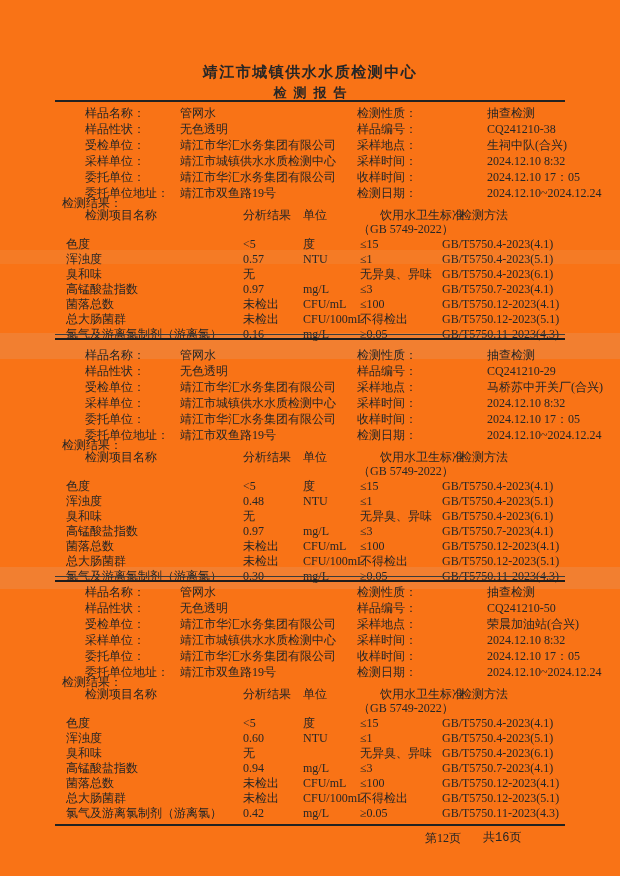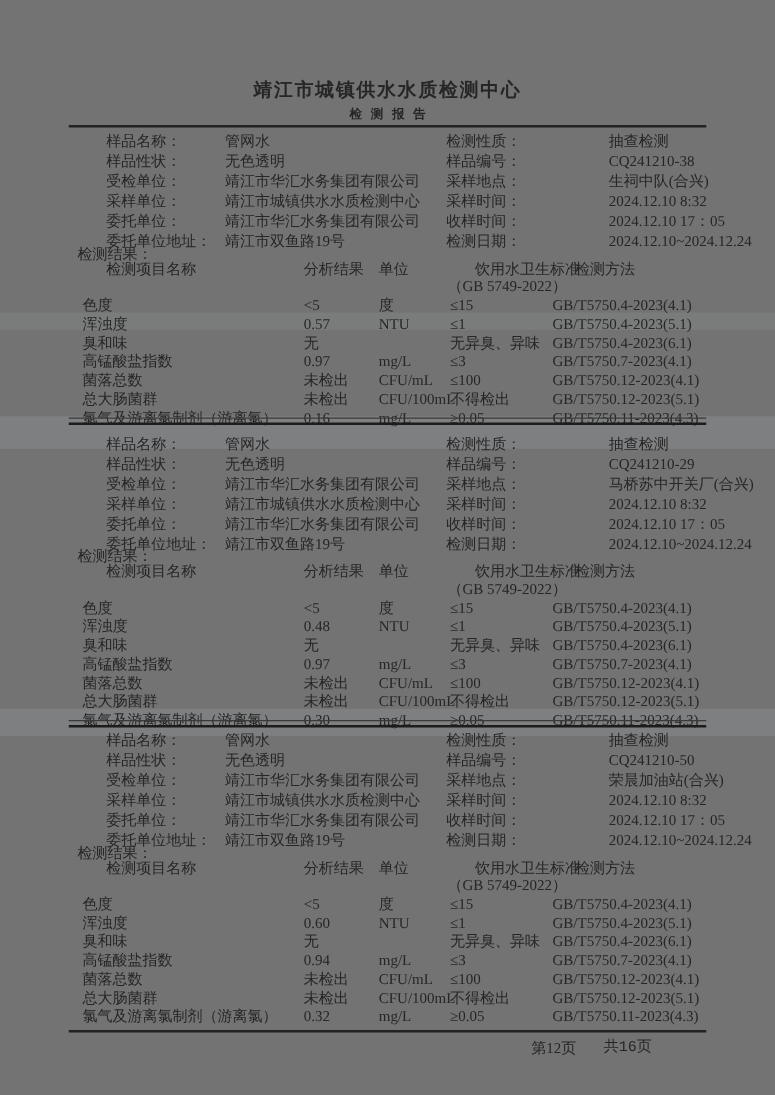--- a/index.html
+++ b/index.html
@@ -1,29 +1,29 @@
 <!DOCTYPE html>
 <html><head>
 <meta charset="utf-8">
 <style>
   html,body{margin:0;padding:0;background:#e9e9e7;}
   .page{
     position:relative;width:620px;height:876px;margin:0 auto;
-    background:#737373;
+    background:#f97316;
     font-family:"Liberation Serif","DejaVu Serif",serif;
     font-size:12px;color:#262626;overflow:hidden;
   }
   .tint{position:absolute;left:0;width:100%;pointer-events:none;background:rgba(199,211,222,0.13);}
   .t1{top:333px;height:26px;}
   .t2{top:567px;height:22px;}
   .t3{top:250px;height:14px;background:rgba(199,211,222,0.08);}
   .title{position:absolute;top:63px;left:0;width:100%;text-align:center;
          font-size:15px;font-weight:bold;letter-spacing:1.5px;white-space:nowrap;}
   .subtitle{position:absolute;top:84px;left:0;width:100%;text-align:center;
-         font-size:10px;font-weight:bold;letter-spacing:7px;text-indent:7px;white-space:nowrap;}
+         font-size:13px;font-weight:bold;letter-spacing:7px;text-indent:7px;white-space:nowrap;}
   .rule{position:absolute;left:55px;width:510px;border-top:2px solid #222;}
   .top-rule{top:100px;}
   .bottom-rule{top:824px;}
   .sec{position:absolute;left:55px;width:510px;height:243px;}
   .sec-1{top:106px;} .sec-2{top:348px;} .sec-3{top:585px;}
   .irow{position:absolute;left:0;width:100%;height:15px;line-height:15px;}
   .r0{top:0;} .r1{top:16px;} .r2{top:32px;} .r3{top:48px;} .r4{top:64px;} .r5{top:80px;}
   .irow span,.th span,.tr span,.th2 span{position:absolute;white-space:nowrap;}
   .lbl{left:30px;} .val{left:125px;} .rlbl{left:302px;} .rval{left:388px;margin-left:44px;}
   .results{position:absolute;top:91px;left:7px;line-height:13px;}
@@ -339,21 +339,21 @@
     </div>
     <div class="tr w5">
       <span class="c-n">总大肠菌群</span>
       <span class="c-r">未检出</span>
       <span class="c-u">CFU/100mL</span>
       <span class="c-s">不得检出</span>
       <span class="c-m">GB/T5750.12-2023(5.1)</span>
     </div>
     <div class="tr w6">
       <span class="c-n">氯气及游离氯制剂（游离氯）</span>
-      <span class="c-r">0.32</span>
+      <span class="c-r">0.42</span>
       <span class="c-u">mg/L</span>
       <span class="c-s">≥0.05</span>
       <span class="c-m">GB/T5750.11-2023(4.3)</span>
     </div>
   </section>
 
   <div class="rule bottom-rule"></div>
   <div class="footer">
     <span class="fp">第12页</span>
     <span class="ft">共16页</span>

